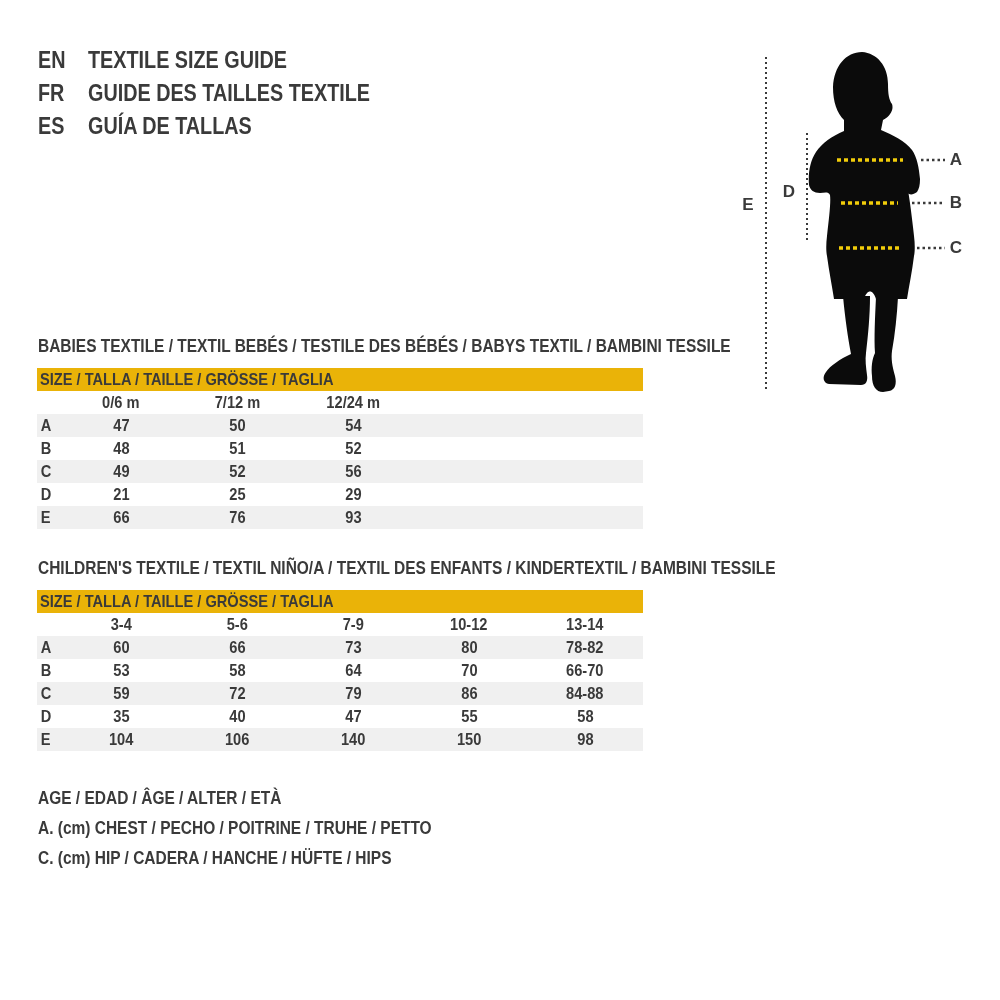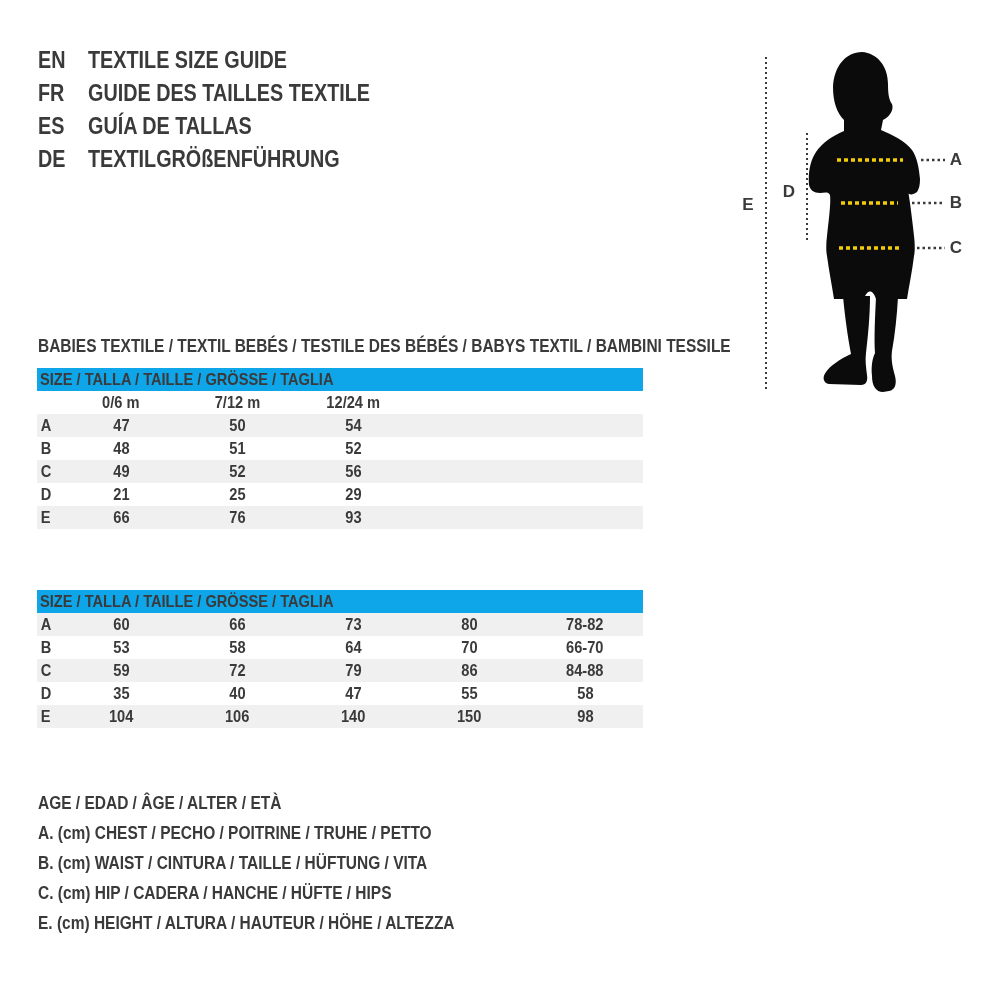--- a/index.html
+++ b/index.html
@@ -20,50 +20,46 @@
   .lang-row { display:flex; height:33px; align-items:center; font-size:23px; font-weight:700; }
   .lang-code { width:50px; }
   
   .figure { position:absolute; left:740px; top:40px; width:260px; height:360px; }
   .figure svg { position:absolute; left:0; top:0; }
   .marker { position:absolute; width:18px; font-size:17px; font-weight:700; text-align:center; line-height:20px; }
   
   .sec-title { position:absolute; left:38px; font-size:18px; font-weight:700; }
   
   .tbl { position:absolute; left:37px; width:606px; }
-  .tbl-bar { height:23px; background:#0ea5e9; display:flex; align-items:center; font-size:17px; font-weight:700; padding-left:3px; box-sizing:border-box; }
+  .tbl-bar { height:23px; background:#eab308; display:flex; align-items:center; font-size:17px; font-weight:700; padding-left:3px; box-sizing:border-box; }
   .trow { display:grid; grid-template-columns:26px 116px 116px 116px 116px 116px; height:23px; align-items:center; font-size:17px; font-weight:700; }
   .trow .rl { padding-left:3px; }
   .trow .cell { text-align:center; }
   .trow.alt { background:#f0f0f0; }
   
   .legend { position:absolute; left:38px; top:788px; }
-  .legend-line { height:30px; display:flex; align-items:center; font-size:18px; font-weight:700; }
+  .legend-line { height:30px; display:flex; font-size:18px; font-weight:700; }
 </style>
 </head>
 <body>
 
 <div class="canvas">
 
   <div class="lang-list">
     <div class="lang-row">
       <span class="lang-code"><span class="cx">EN</span></span>
       <span class="cx">TEXTILE SIZE GUIDE</span>
     </div>
     <div class="lang-row">
       <span class="lang-code"><span class="cx">FR</span></span>
       <span class="cx">GUIDE DES TAILLES TEXTILE</span>
     </div>
     <div class="lang-row">
       <span class="lang-code"><span class="cx">ES</span></span>
       <span class="cx">GUÍA DE TALLAS</span>
-    </div>
-    <div class="lang-row">
-      <span class="lang-code"><span class="cx">DE</span></span>
-      <span class="cx">TEXTILGRÖßENFÜHRUNG</span>
     </div>
   </div>
 
   <div class="figure">
     <svg width="260" height="360" viewBox="0 0 260 360">
 
       <line x1="26" y1="17" x2="26" y2="352" stroke="#3a3a3a" stroke-width="2" stroke-dasharray="2 3"></line>
 
       <line x1="67" y1="93" x2="67" y2="202" stroke="#3a3a3a" stroke-width="2" stroke-dasharray="2 3"></line>
 
@@ -179,23 +175,34 @@
     <div class="trow alt">
       <span class="rl"><span class="cc">E</span></span>
       <span class="cell"><span class="cc">66</span></span>
       <span class="cell"><span class="cc">76</span></span>
       <span class="cell"><span class="cc">93</span></span>
       <span class="cell"></span>
         <span class="cell"></span>
     </div>
   </div>
 
+  <div class="sec-title" style="top:558px;">
+    <span class="cx">CHILDREN'S TEXTILE / TEXTIL NIÑO/A / TEXTIL DES ENFANTS / KINDERTEXTIL / BAMBINI TESSILE</span>
+  </div>
   <div class="tbl" style="top:590px;">
     <div class="tbl-bar">
       <span class="cx">SIZE / TALLA / TAILLE / GRÖSSE / TAGLIA</span>
+    </div>
+    <div class="trow">
+      <span class="rl"></span>
+      <span class="cell"><span class="cc">3-4</span></span>
+      <span class="cell"><span class="cc">5-6</span></span>
+      <span class="cell"><span class="cc">7-9</span></span>
+      <span class="cell"><span class="cc">10-12</span></span>
+      <span class="cell"><span class="cc">13-14</span></span>
     </div>
     <div class="trow alt">
       <span class="rl"><span class="cc">A</span></span>
       <span class="cell"><span class="cc">60</span></span>
       <span class="cell"><span class="cc">66</span></span>
       <span class="cell"><span class="cc">73</span></span>
       <span class="cell"><span class="cc">80</span></span>
       <span class="cell"><span class="cc">78-82</span></span>
     </div>
     <div class="trow">
@@ -233,23 +240,17 @@
   </div>
 
   <div class="legend">
     <div class="legend-line">
         <span class="cx">AGE / EDAD / ÂGE / ALTER / ETÀ</span>
       </div>
     <div class="legend-line">
         <span class="cx">A. (cm) CHEST / PECHO / POITRINE / TRUHE / PETTO</span>
       </div>
     <div class="legend-line">
-        <span class="cx">B. (cm) WAIST / CINTURA / TAILLE / HÜFTUNG / VITA</span>
-      </div>
-    <div class="legend-line">
         <span class="cx">C. (cm) HIP / CADERA / HANCHE / HÜFTE / HIPS</span>
       </div>
-    <div class="legend-line">
-        <span class="cx">E. (cm) HEIGHT / ALTURA / HAUTEUR / HÖHE / ALTEZZA</span>
-      </div>
   </div>
 
 </div>
 
 </body></html>

